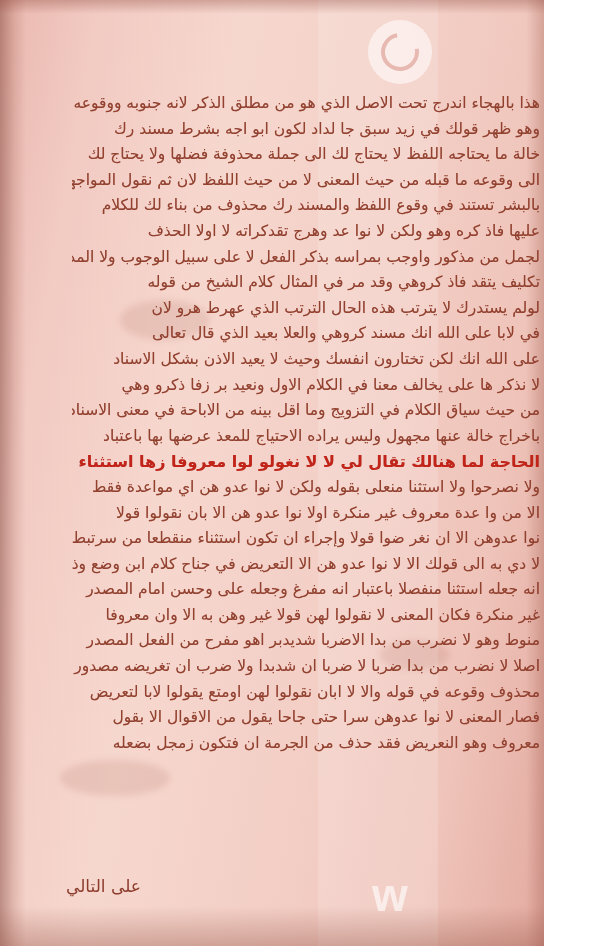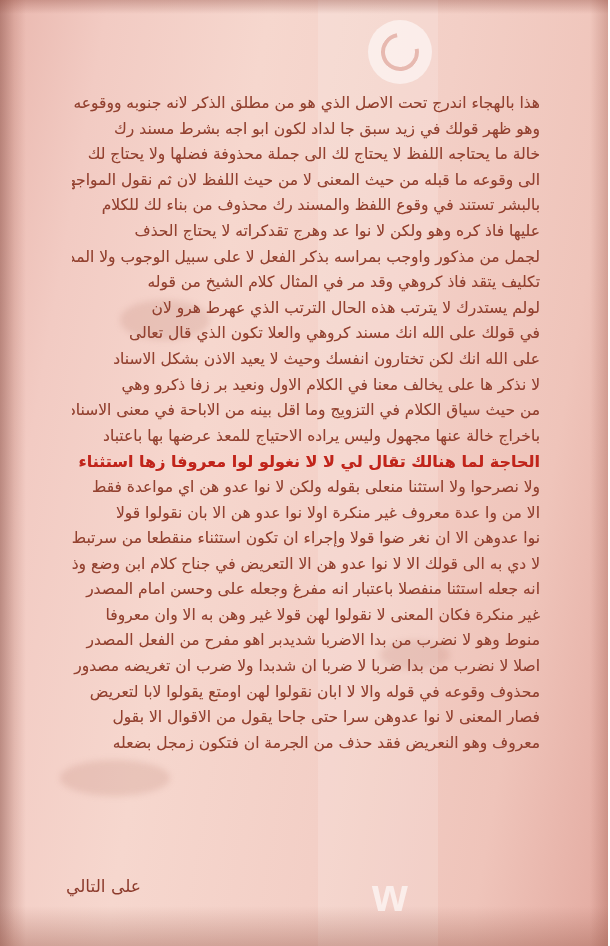--- a/index.html
+++ b/index.html
@@ -2,21 +2,21 @@
 <html><head>
 <meta charset="utf-8">
 <style>
   html, body {
     margin: 0;
     padding: 0;
     background: #ffffff;
   }
   #page {
     position: relative;
-    width: 608px;
+    width: 544px;
     height: 946px;
     overflow: hidden;
     background: #f0c8c0;
     font-family: "DejaVu Sans", sans-serif;
     text-decoration: underline;
   }
   
   #paper-bg {
     position: absolute;
     inset: 0;
@@ -167,25 +167,25 @@
   <div id="wm-logo">
     <div class="inner"></div>
   </div>
 
   <div id="text-block">
     <span class="line">هذا بالهجاء أندرج تحت الأصل الذي هو من مطلق الذكر لأنه جنوبه ووقوعه</span>
     <span class="line">وهو ظهر قولك في زيد سبق جا لداد لكون أبو أجه بشرط مسند رك</span>
     <span class="line">خالة ما يحتاجه اللفظ لا يحتاج لك الى جملة محذوفة فضلها ولا يحتاج لك</span>
     <span class="line">الى وقوعه ما قبله من حيث المعنى لا من حيث اللفظ لأن ثم نقول المواجهة</span>
     <span class="line">بالبشر تستند في وقوع اللفظ والمسند رك محذوف من بناء لك للكلام</span>
-    <span class="line">عليها فاذ كره وهو ولكن لا نوا عد وهرج تقدكراته لا يحتاج الحذف</span>
+    <span class="line">عليها فاذ كره وهو ولكن لا نوا عد وهرج تقدكراته لا اولا الحذف</span>
     <span class="line">لجمل من مذكور وأوجب بمراسه بذكر الفعل لا على سبيل الوجوب ولا المذهب</span>
     <span class="line">تكليف يتقد فاذ كروهي وقد مر في المثال كلام الشيخ من قوله</span>
     <span class="line">لولم يستدرك لا يترتب هذه الحال الترتب الذي عهرط هرو لأن</span>
-    <span class="line">في قولك على الله انك مسند كروهي والعلا تكون الذي قال تعالى</span>
+    <span class="line">في لابا على الله انك مسند كروهي والعلا بعيد الذي قال تعالى</span>
     <span class="line">على الله انك لكن تختارون انفسك وحيث لا يعيد الاذن بشكل الاسناد</span>
     <span class="line">لا نذكر ها على يخالف معنا في الكلام الاول ونعيد بر زفا ذكرو وهي</span>
     <span class="line">من حيث سياق الكلام في التزويج وما اقل بينه من الاباحة في معنى الاسناد</span>
     <span class="line">باخراج خالة عنها مجهول وليس يراده الاحتياج للمعذ عرضها بها باعتباد</span>
     <span class="line quote">الحاجة لما هنالك تقال لي لا لا نغولو لوا معروفا زها استثناء</span>
     <span class="line">ولا نصرحوا ولا استثنا منعلى بقوله ولكن لا نوا عدو هن اي مواعدة فقط</span>
     <span class="line">الا من وا عدة معروف غير منكرة اولا نوا عدو هن الا بان نقولوا قولا</span>
     <span class="line">نوا عدوهن الا ان نغر ضوا قولا وإجراء ان تكون استثناء منقطعا من سرتبط</span>
     <span class="line">لا دي به الى قولك الا لا نوا عدو هن الا التعريض في جناح كلام ابن وضع وذلك</span>
     <span class="line">انه جعله استثنا منفصلا باعتبار انه مفرغ وجعله على وحسن امام المصدر</span>

